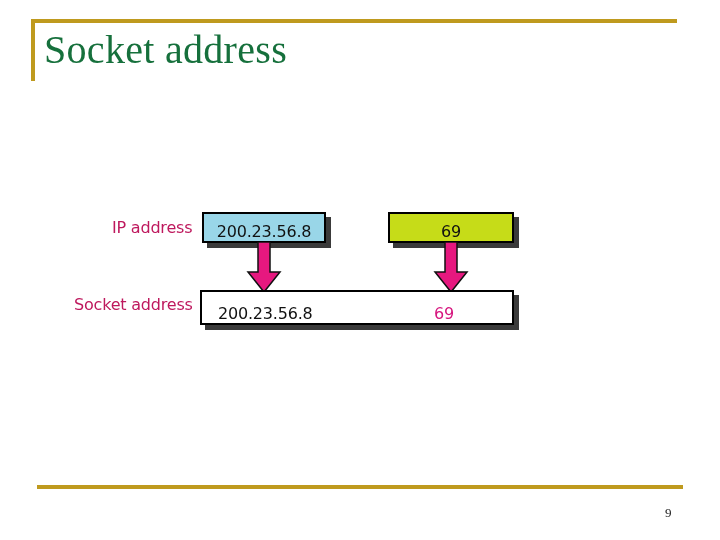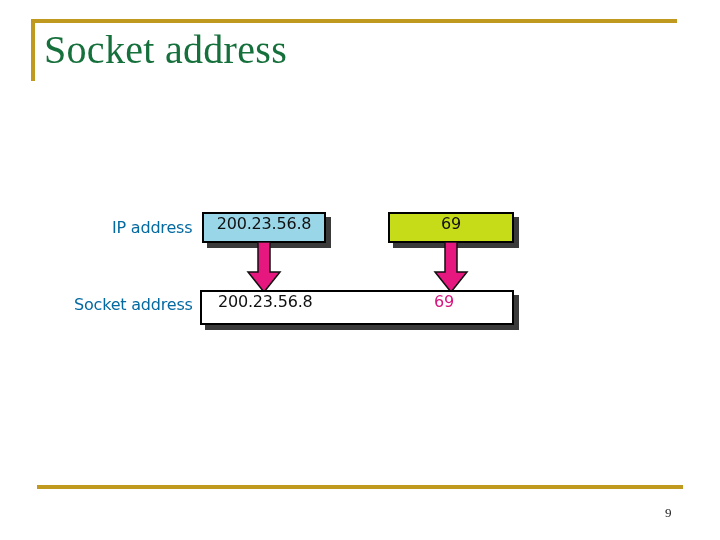--- a/index.html
+++ b/index.html
@@ -75,36 +75,36 @@
     left: 0;
     top: 0;
     width: 720px;
     height: 540px;
   }
 
   .side-label {
     position: absolute;
     font-family: "DejaVu Sans", "Liberation Sans", sans-serif;
     font-size: 16px;
-    color: #0369a1;
+    color: #be185d;
     white-space: nowrap;
     letter-spacing: -0.2px;
   }
   .label-ip       { left: 112px; top: 218px; }
   .label-socket   { left: 74px;  top: 295px; }
   .label-port     { left: 518px; top: 218px; }
 
   
   .box {
     position: absolute;
     box-sizing: border-box;
     border: 2px solid #000000;
     box-shadow: 5px 5px 0 0 #3a3a3a;
     display: flex;
-    align-items: flex-start;
+    align-items: flex-end;
     justify-content: center;
     font-family: "DejaVu Sans", "Liberation Sans", sans-serif;
     font-size: 16px;
     color: #111111;
     letter-spacing: -0.2px;
   }
   .box-ip {
     left: 202px; top: 212px;
     width: 124px; height: 31px;
     background: #99D6E8;

